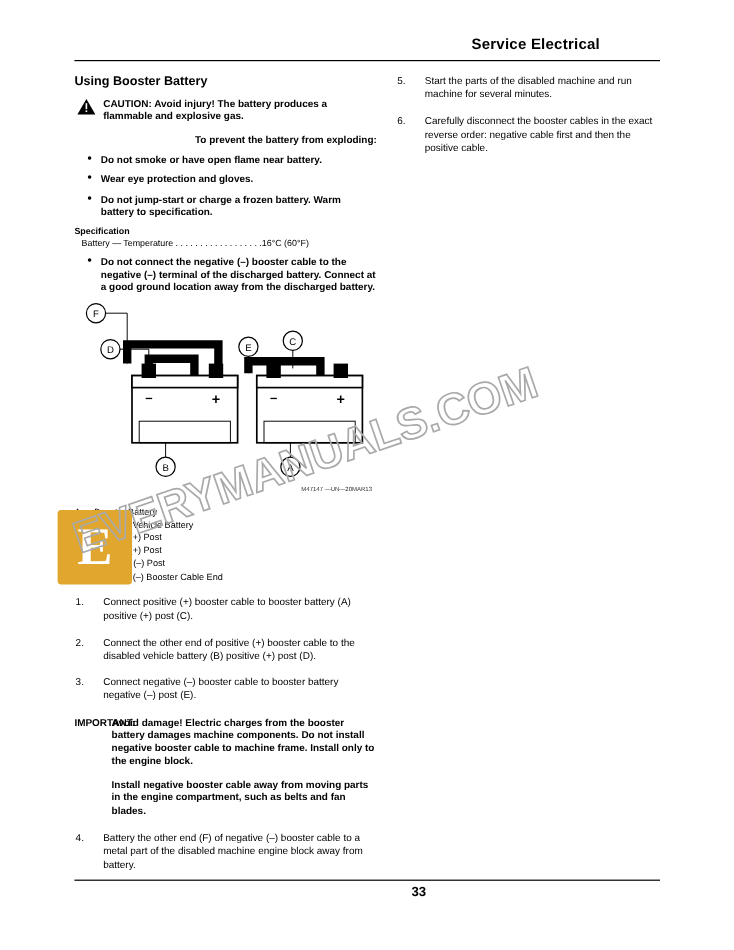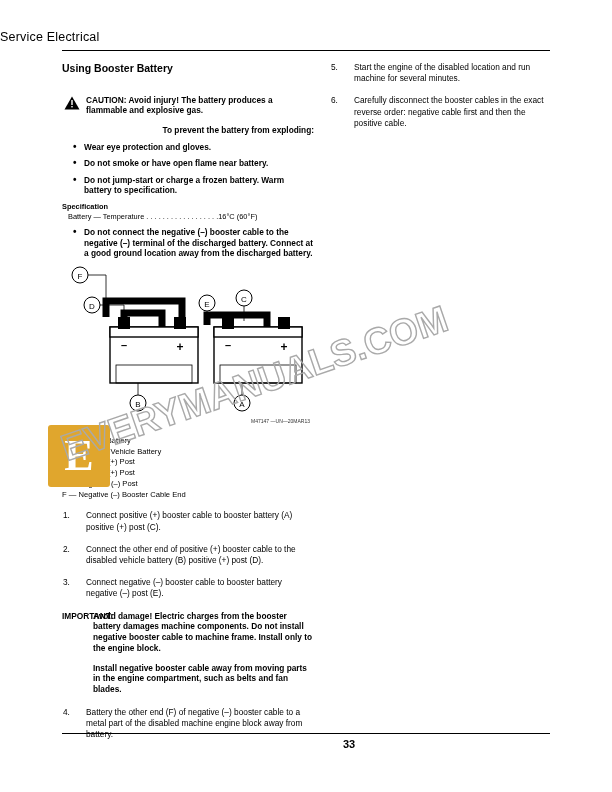--- a/index.html
+++ b/index.html
@@ -14,23 +14,23 @@
     background: #ffffff;
     font-family: "Liberation Sans", sans-serif;
     color: #000000;
     overflow: hidden;
   }
   .header-title {
     position: absolute;
     top: 30px;
     left: 0;
     width: 500px;
-    text-align: left;
+    text-align: right;
     font-size: 12.5px;
-    font-weight: normal;
+    font-weight: bold;
     letter-spacing: 0.2px;
   }
   .header-rule {
     position: absolute;
     top: 50px;
     left: 62px;
     width: 488px;
     border-top: 1px solid #000;
   }
   .footer-rule {
@@ -60,21 +60,21 @@
   .col-right {
     position: absolute;
     left: 330px;
     top: 62px;
     width: 225px;
   }
 
   .section-title {
     font-size: 10.5px;
     font-weight: bold;
-    margin-bottom: 21px;
+    margin-bottom: 7px;
   }
 
   .caution-block {
     position: relative;
     padding-left: 24px;
     margin-bottom: 9px;
   }
   .caution-icon {
     position: absolute;
     left: 2px;
@@ -245,22 +245,22 @@
         <polygon points="16,1 31,27 1,27" fill="#000000"></polygon>
         <rect x="14.6" y="8" width="2.8" height="10" fill="#ffffff"></rect>
         <rect x="14.6" y="20" width="2.8" height="2.8" fill="#ffffff"></rect>
       </svg>
       <div class="caution-text">CAUTION: Avoid injury! The battery produces a flammable and explosive gas.</div>
     </div>
 
     <div class="bold-line">To prevent the battery from exploding:</div>
 
     <ul class="bullets">
+      <li>Do not smoke or have open flame near battery.</li>
       <li>Wear eye protection and gloves.</li>
-      <li>Do not smoke or have open flame near battery.</li>
       <li>Do not jump-start or charge a frozen battery. Warm battery to specification.</li>
     </ul>
 
     <div class="spec-title">Specification</div>
     <div class="spec-line">Battery — Temperature . . . . . . . . . . . . . . . . . .16°C (60°F)</div>
 
     <ul class="bullets">
       <li>Do not connect the negative (–) booster cable to the negative (–) terminal of the discharged battery. Connect at a good ground location away from the discharged battery.</li>
     </ul>
 
@@ -354,21 +354,21 @@
         <span>Battery the other end (F) of negative (–) booster cable to a metal part of the disabled machine engine block away from battery.</span>
       </li>
     </ol>
 
   </div>
 
   <div class="col-right">
     <ol class="steps">
       <li>
         <span class="num">5.</span>
-        <span>Start the engine of the disabled location and run machine for several minutes.</span>
+        <span>Start the parts of the disabled machine and run machine for several minutes.</span>
       </li>
       <li>
         <span class="num">6.</span>
         <span>Carefully disconnect the booster cables in the exact reverse order: negative cable first and then the positive cable.</span>
       </li>
     </ol>
   </div>
 
   <div class="watermark">
     <div class="wm-badge">E</div>

